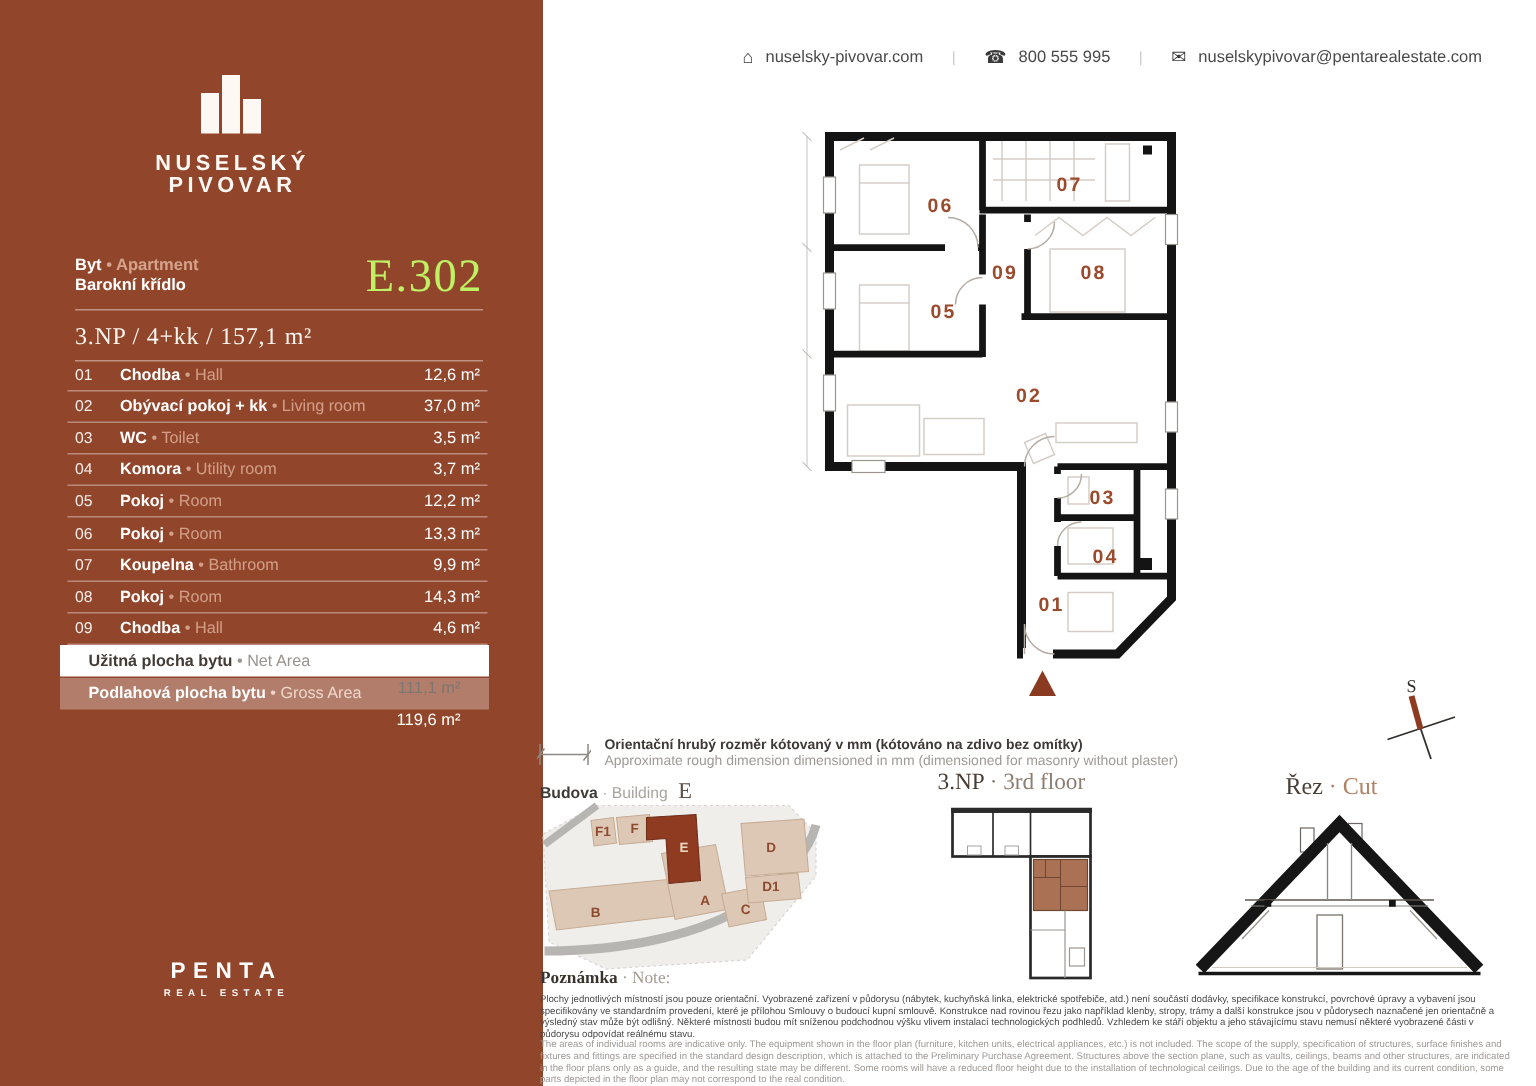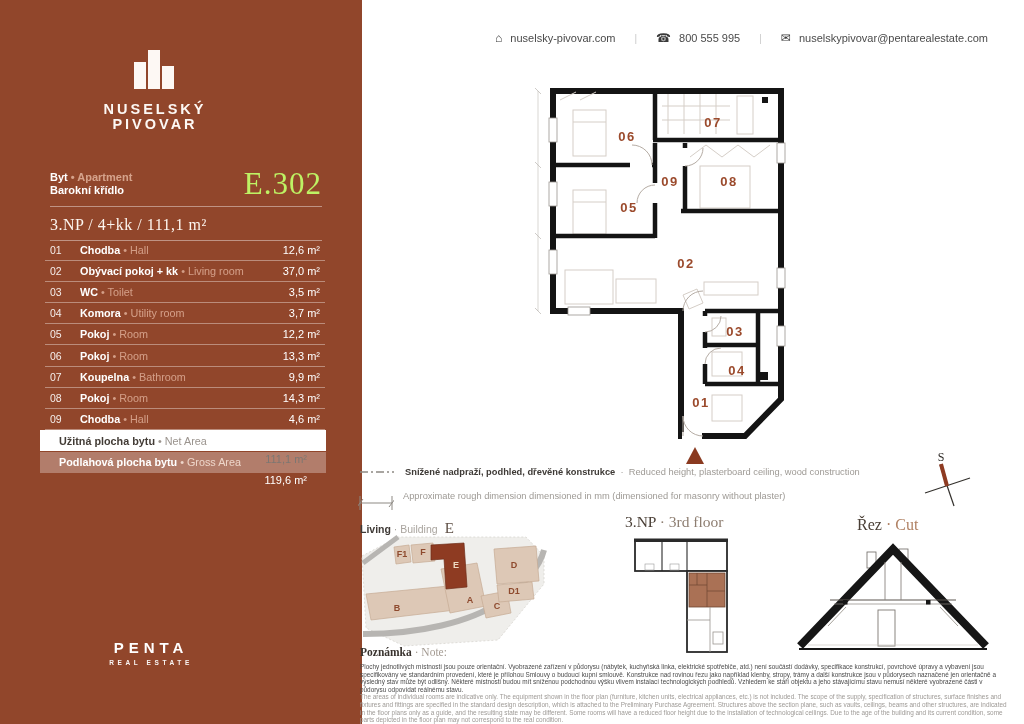--- a/index.html
+++ b/index.html
@@ -99,21 +99,21 @@
 
     <div class="unit-head">
       <div>
         <div class="unit-type"><span>Byt</span> <span class="mut"><span>•</span> <span>Apartment</span></span></div>
         <div class="unit-wing">Barokní křídlo</div>
       </div>
       <div class="unit-code">E.302</div>
     </div>
     <div class="rule rule1"></div>
 
-    <div class="spec">3.NP / 4+kk / 111,1 m²</div>
+    <div class="spec">3.NP / 4+kk / 157,1 m²</div>
     <div class="rule rule2"></div>
 
     <div class="rooms">
       <div class="room-row">
           <span class="room-num">01</span>
           <span class="room-name"><span>Chodba</span> <span class="mut"><span>•</span> <span>Hall</span></span></span>
           <span class="room-area">12,6 m²</span>
         </div>
       <div class="room-row">
           <span class="room-num">02</span>
@@ -259,42 +259,37 @@
       <text class="room-label" x="729" y="186">08</text>
       <text class="room-label" x="686" y="268">02</text>
       <text class="room-label" x="735" y="336">03</text>
       <text class="room-label" x="737" y="375">04</text>
       <text class="room-label" x="701" y="407">01</text>
     </g>
 
     <polygon points="686,464 704,464 695,447" fill="#8a3a20"></polygon>
   </svg>
 
-  <div class="legend1">
-    <svg class="sym" width="34" height="6" viewBox="0 0 34 6">
-      <line x1="0" y1="3" x2="34" y2="3" stroke="#8d8983" stroke-width="1.6" stroke-dasharray="8 3 2 3"></line>
-    </svg>
-    <span><span class="lg-cs">Snížené nadpraží, podhled, dřevěné konstrukce</span> <span class="lg-mut">&nbsp;<span>·</span>&nbsp; <span>Reduced height, plasterboard ceiling, wood construction</span></span></span>
-  </div>
 
   <div class="legend2">
     <svg class="sym" width="36" height="20" viewBox="0 0 36 20">
       <line x1="2" y1="10" x2="34" y2="10" stroke="#8d8983" stroke-width="1"></line>
       <line x1="2" y1="3" x2="2" y2="17" stroke="#8d8983" stroke-width="1"></line>
       <line x1="34" y1="3" x2="34" y2="17" stroke="#8d8983" stroke-width="1"></line>
       <line x1="-1" y1="14" x2="5" y2="6" stroke="#8d8983" stroke-width="1"></line>
       <line x1="31" y1="14" x2="37" y2="6" stroke="#8d8983" stroke-width="1"></line>
     </svg>
     <span class="txt">
+      <div class="lg-cs">Orientační hrubý rozměr kótovaný v mm (kótováno na zdivo bez omítky)</div>
       <div class="lg-mut">Approximate rough dimension dimensioned in mm (dimensioned for masonry without plaster)</div>
     </span>
   </div>
 
   <div class="cap-building">
-    <span class="b">Living</span> <span class="mut"><span>·</span> <span>Building</span></span><span class="val">E</span>
+    <span class="b">Budova</span> <span class="mut"><span>·</span> <span>Building</span></span><span class="val">E</span>
   </div>
   <div class="cap-floor">
     <span>3.NP</span><span class="mut"> <span>·</span> <span>3rd floor</span></span>
   </div>
   <div class="cap-cut">
     <span>Řez</span><span class="mut"> <span>·</span> <span>Cut</span></span>
   </div>
 
   <svg class="abs" style="left:358px; top:536px; width:190px; height:112px;" viewBox="358 536 190 112">
     <polygon points="362,556 398,537 526,537 544,556 544,584 498,640 404,646 366,628" fill="#efeeeb" stroke="#d8d5d1" stroke-width="0.8" stroke-dasharray="2 2"></polygon>

